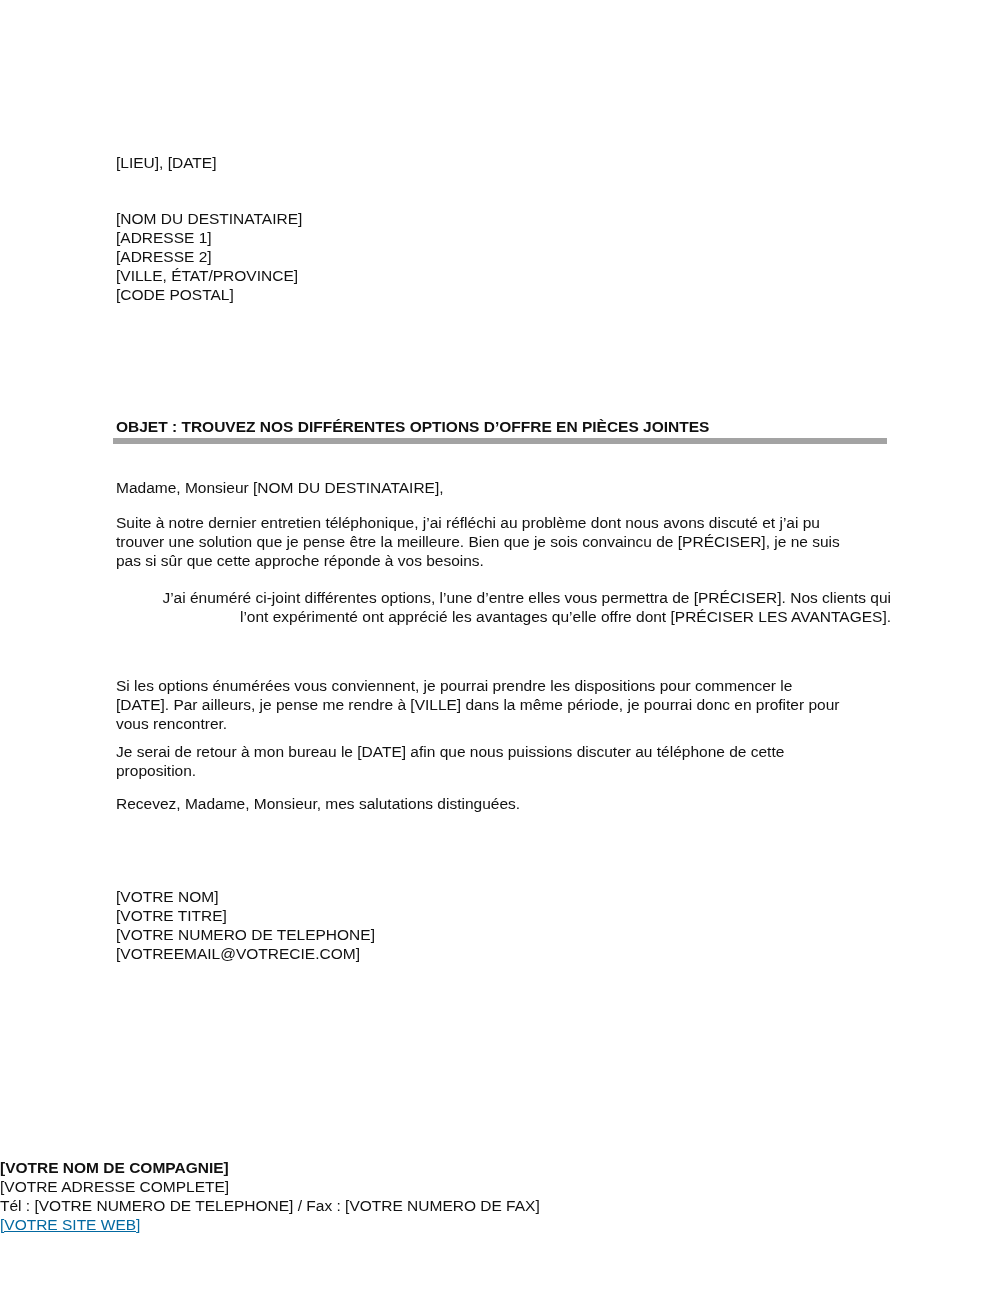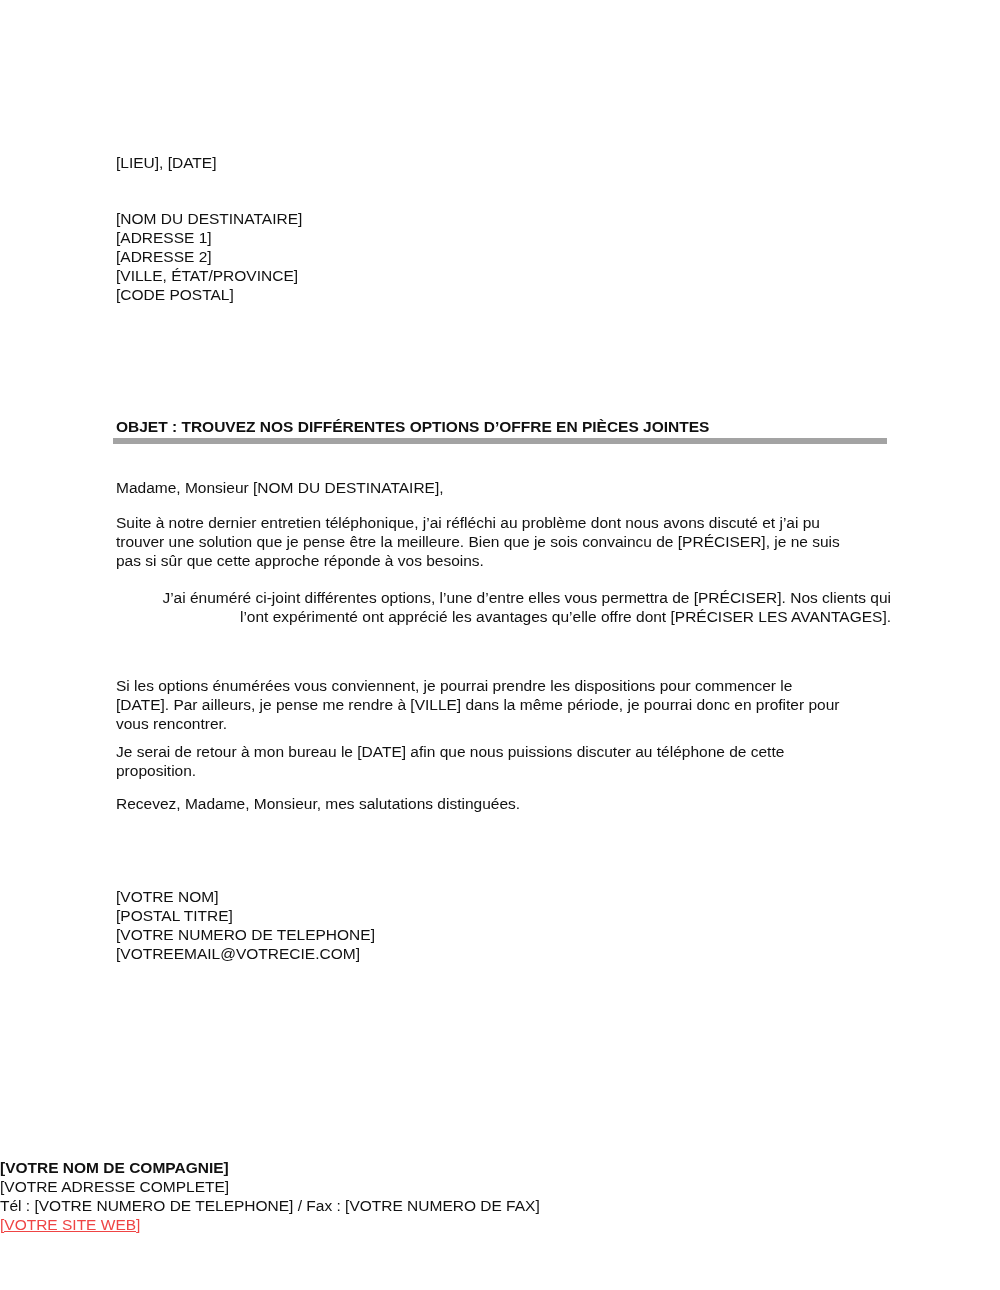--- a/index.html
+++ b/index.html
@@ -54,21 +54,21 @@
     #closing { top: 794px; }
     #signature { top: 887px; }
     #footer {
       position: absolute;
       left: 0;
       top: 1158px;
       width: 1000px;
     }
     #footer .company { font-weight: bold; }
     #footer a {
-      color: #ef4444;
+      color: #0369a1;
       text-decoration: underline;
     }
   </style>
 </head>
 <body>
 
 <div class="page">
 
   <div id="place-date" class="block">
     <span class="line">[LIEU], [DATE]</span>
@@ -109,21 +109,21 @@
     <span class="line">Je serai de retour à mon bureau le [DATE] afin que nous puissions discuter au téléphone de cette</span>
     <span class="line">proposition.</span>
   </div>
 
   <div id="closing" class="block">
     <span class="line">Recevez, Madame, Monsieur, mes salutations distinguées.</span>
   </div>
 
   <div id="signature" class="block">
     <span class="line">[VOTRE NOM]</span>
-    <span class="line">[POSTAL TITRE]</span>
+    <span class="line">[VOTRE TITRE]</span>
     <span class="line">[VOTRE NUMERO DE TELEPHONE]</span>
     <span class="line">[VOTREEMAIL@VOTRECIE.COM]</span>
   </div>
 
   <div id="footer">
     <span class="line company">[VOTRE NOM DE COMPAGNIE]</span>
     <span class="line">[VOTRE ADRESSE COMPLETE]</span>
     <span class="line">Tél : [VOTRE NUMERO DE TELEPHONE] / Fax : [VOTRE NUMERO DE FAX]</span>
     <span class="line"><a href="#">[VOTRE SITE WEB]</a></span>
   </div>

